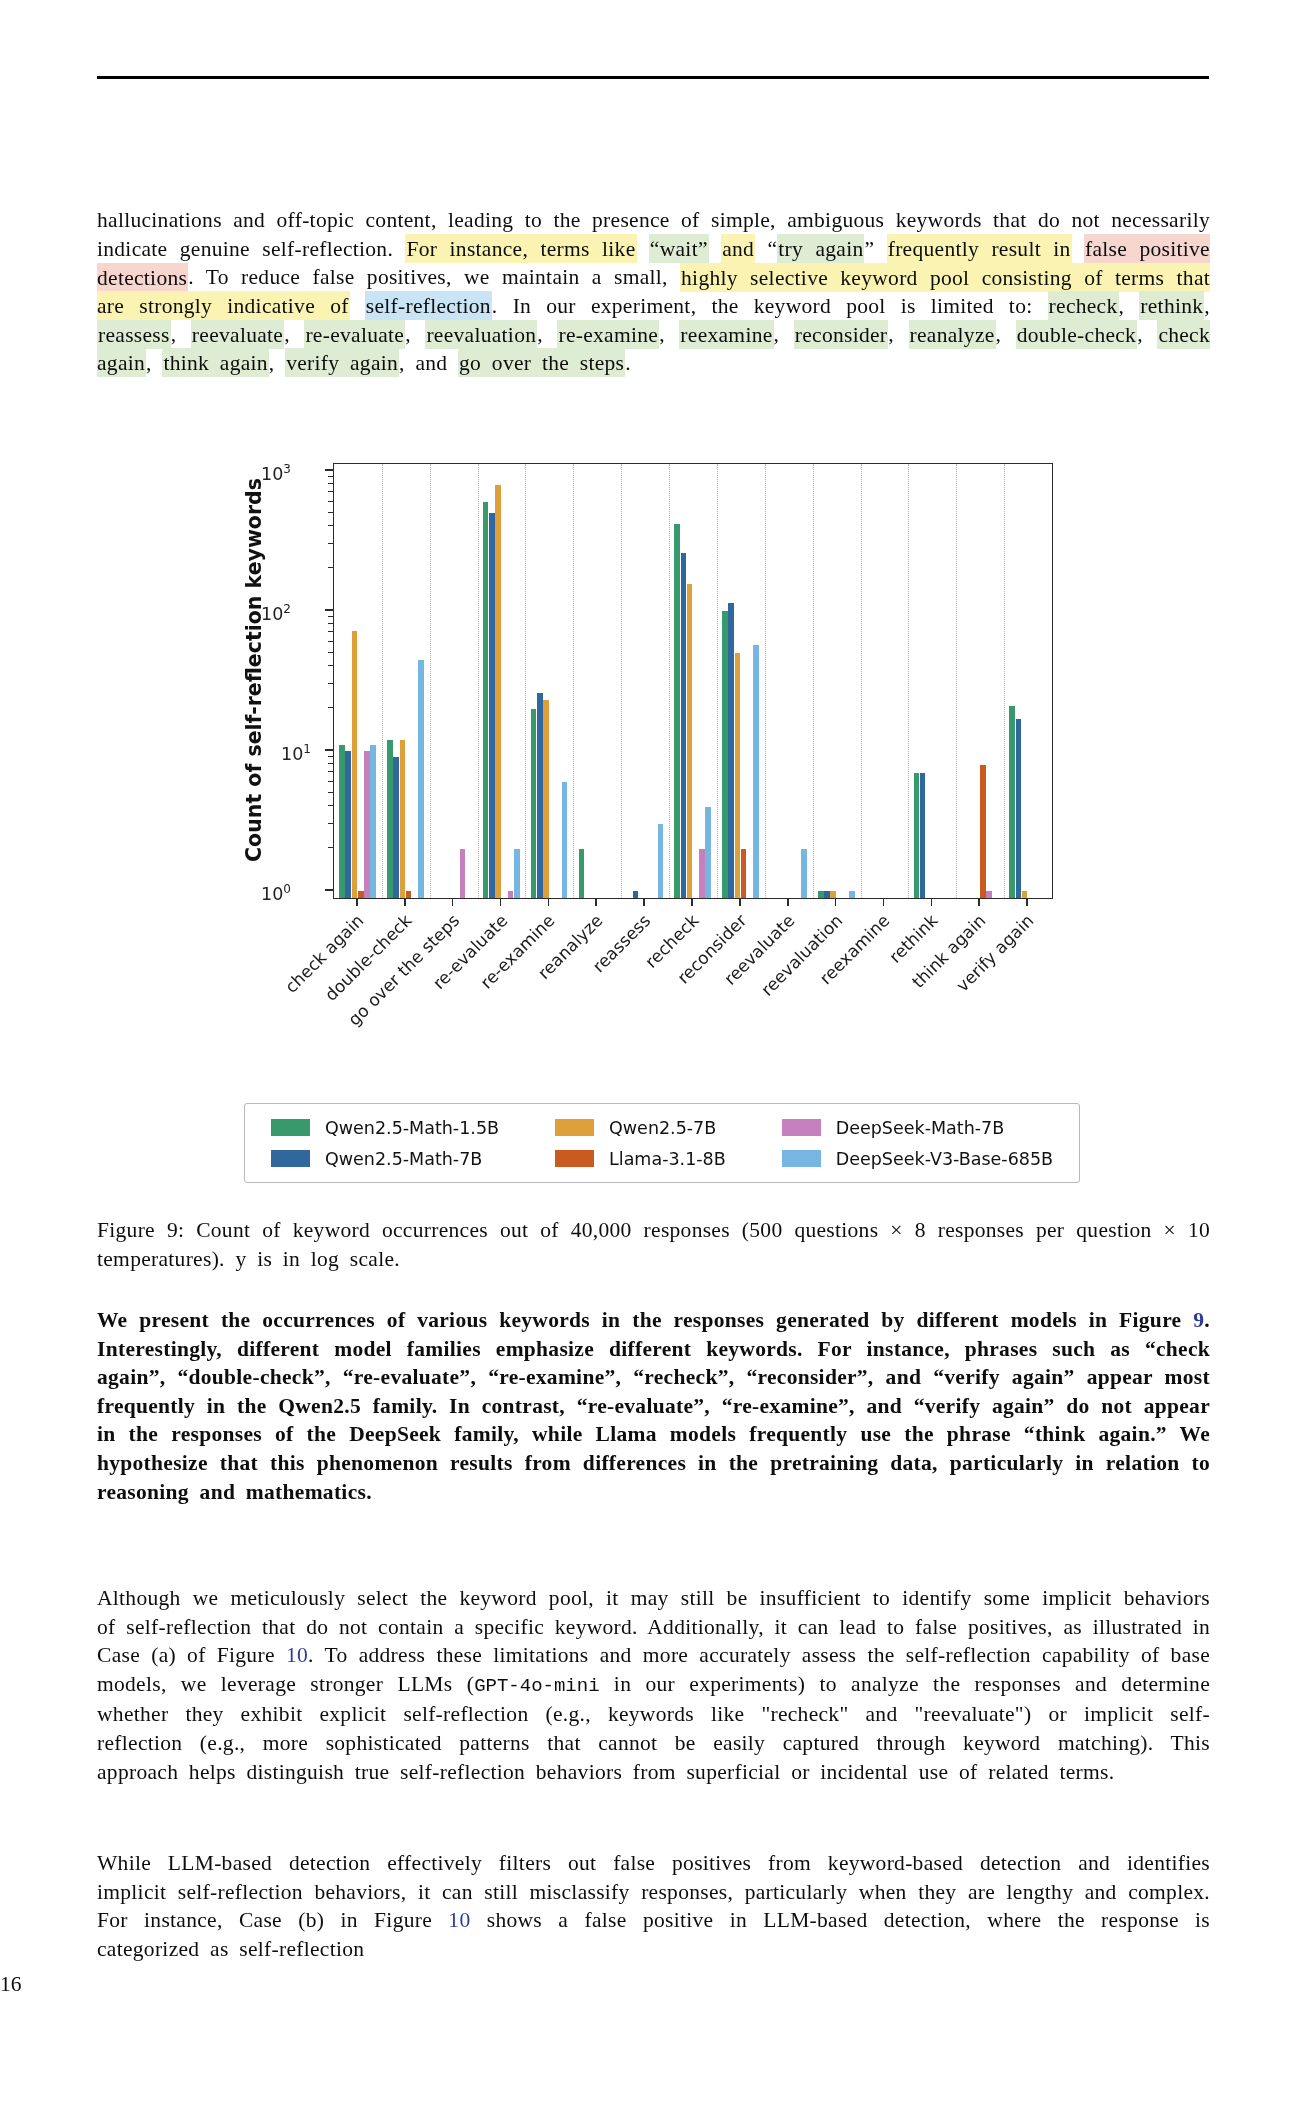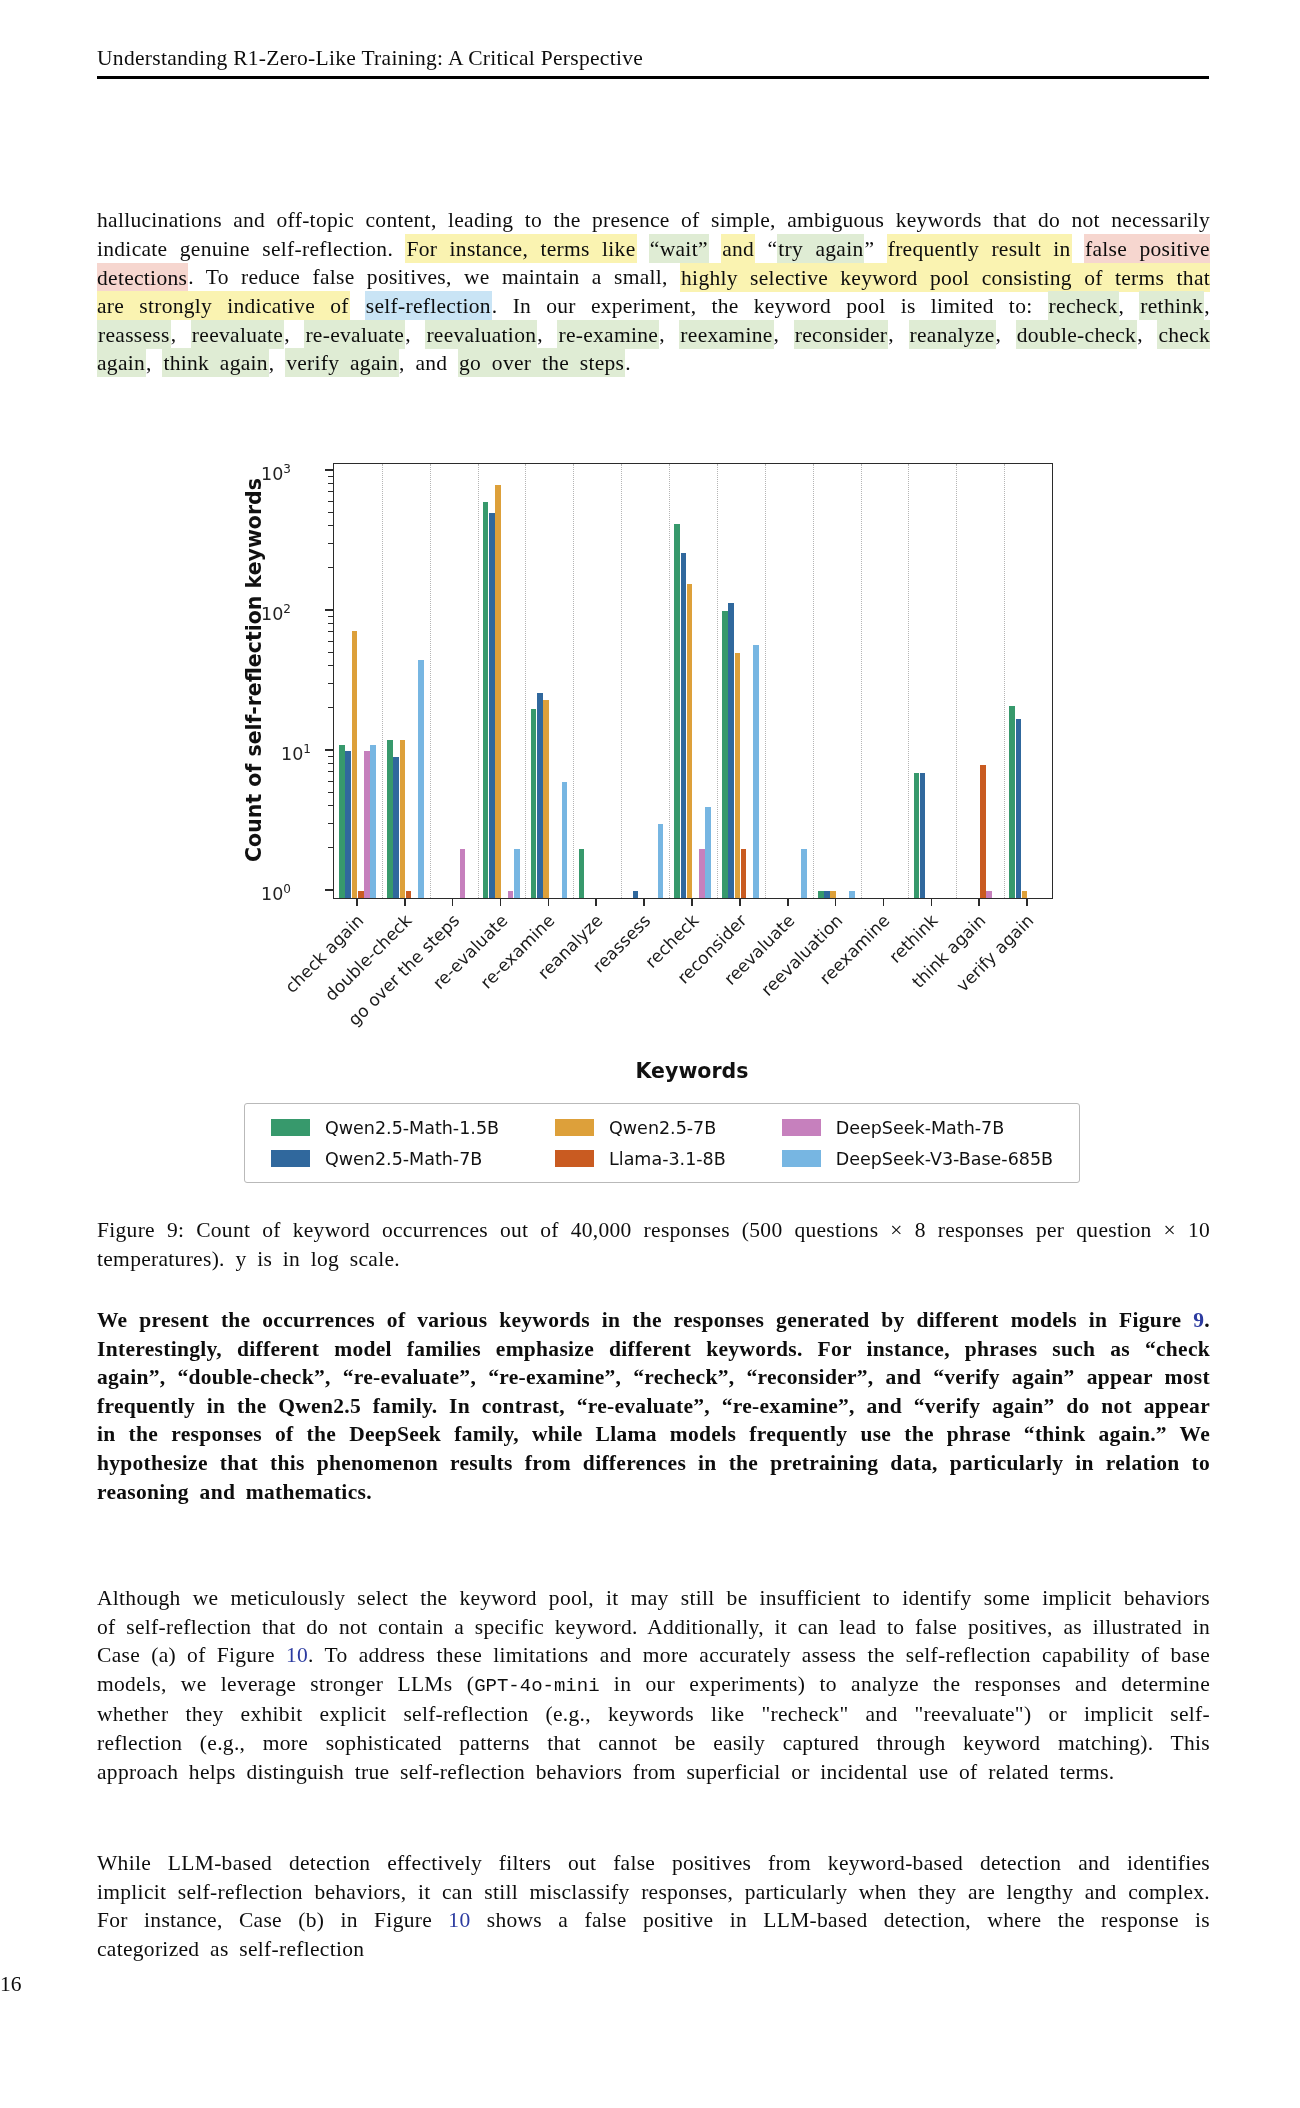--- a/index.html
+++ b/index.html
@@ -74,21 +74,20 @@
   }
   .legend-item{display:flex;align-items:center;gap:15px;white-space:nowrap;}
   .legend-swatch{width:39px;height:17px;flex:0 0 auto;}
   .legend-label{font-size:17.5px;color:#111;}
 </style>
 </head>
 <body>
 
 <div class="page">
 
-  <div class="running-title">Understanding R1-Zero-Like Training: A Critical Perspective</div>
   <div class="header-rule"></div>
 
   <p class="body-par" id="p1">hallucinations and off-topic content, leading to the presence of simple, ambiguous keywords that do not necessarily indicate genuine self-reflection.  <span class="hl hl-y">For instance, terms like</span> <span class="hl hl-g">“wait”</span> <span class="hl hl-y">and</span> “<span class="hl hl-g">try again</span>” <span class="hl hl-y">frequently result in</span> <span class="hl hl-p">false positive detections</span>.  To reduce false positives, we maintain a small, <span class="hl hl-y">highly selective keyword pool consisting of terms that are strongly indicative of</span> <span class="hl hl-b">self-reflection</span>. In our experiment, the keyword pool is limited to: <span class="hl hl-g">recheck</span>, <span class="hl hl-g">rethink</span>, <span class="hl hl-g">reassess</span>, <span class="hl hl-g">reevaluate</span>, <span class="hl hl-g">re-evaluate</span>, <span class="hl hl-g">reevaluation</span>, <span class="hl hl-g">re-examine</span>, <span class="hl hl-g">reexamine</span>, <span class="hl hl-g">reconsider</span>, <span class="hl hl-g">reanalyze</span>, <span class="hl hl-g">double-check</span>, <span class="hl hl-g">check again</span>, <span class="hl hl-g">think again</span>, <span class="hl hl-g">verify again</span>, and <span class="hl hl-g">go over the steps</span>.</p>
 
   <figure style="margin:0">
     <div class="chart">
       <div class="y-axis-label">Count of self-reflection keywords</div>
       <div class="plot" id="plot">
           <div class="grid-v" style="left: 47.8667px;"></div>
           <div class="grid-v" style="left: 95.7333px;"></div>
@@ -208,21 +207,20 @@
           <div class="x-tick-label" style="left: 511.6px; top: 464px;">reevaluation</div>
           <div class="x-tick" style="left: 786.667px; top: 452px; height: 7px;"></div>
           <div class="x-tick-label" style="left: 559.467px; top: 464px;">reexamine</div>
           <div class="x-tick" style="left: 834.533px; top: 452px; height: 7px;"></div>
           <div class="x-tick-label" style="left: 607.333px; top: 464px;">rethink</div>
           <div class="x-tick" style="left: 882.4px; top: 452px; height: 7px;"></div>
           <div class="x-tick-label" style="left: 655.2px; top: 464px;">think again</div>
           <div class="x-tick" style="left: 930.267px; top: 452px; height: 7px;"></div>
           <div class="x-tick-label" style="left: 703.067px; top: 464px;">verify again</div>
         </div>
-      <div class="x-axis-label">Keywords</div>
       <div class="legend" id="legend">
           <div class="legend-item">
             <span class="legend-swatch" style="background: rgb(55, 153, 108);"></span>
             <span class="legend-label">Qwen2.5-Math-1.5B</span>
           </div>
           <div class="legend-item">
             <span class="legend-swatch" style="background: rgb(48, 104, 157);"></span>
             <span class="legend-label">Qwen2.5-Math-7B</span>
           </div>
           <div class="legend-item">

